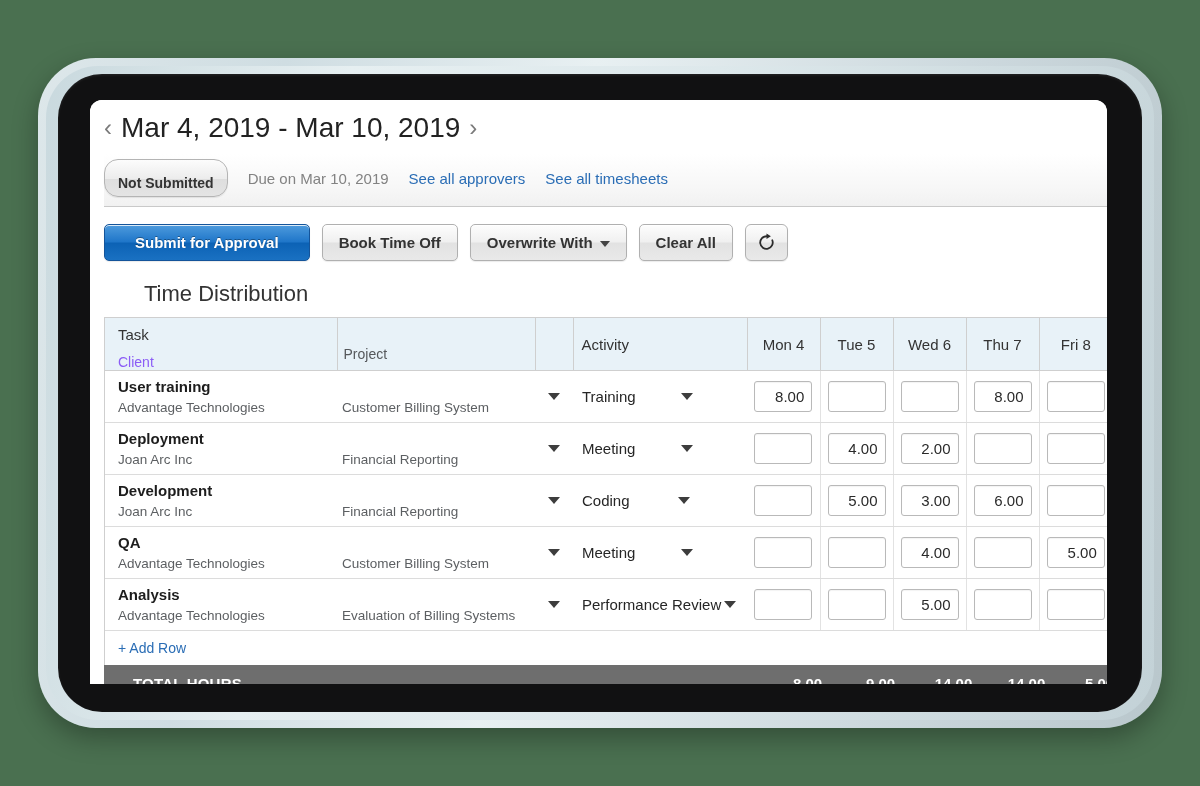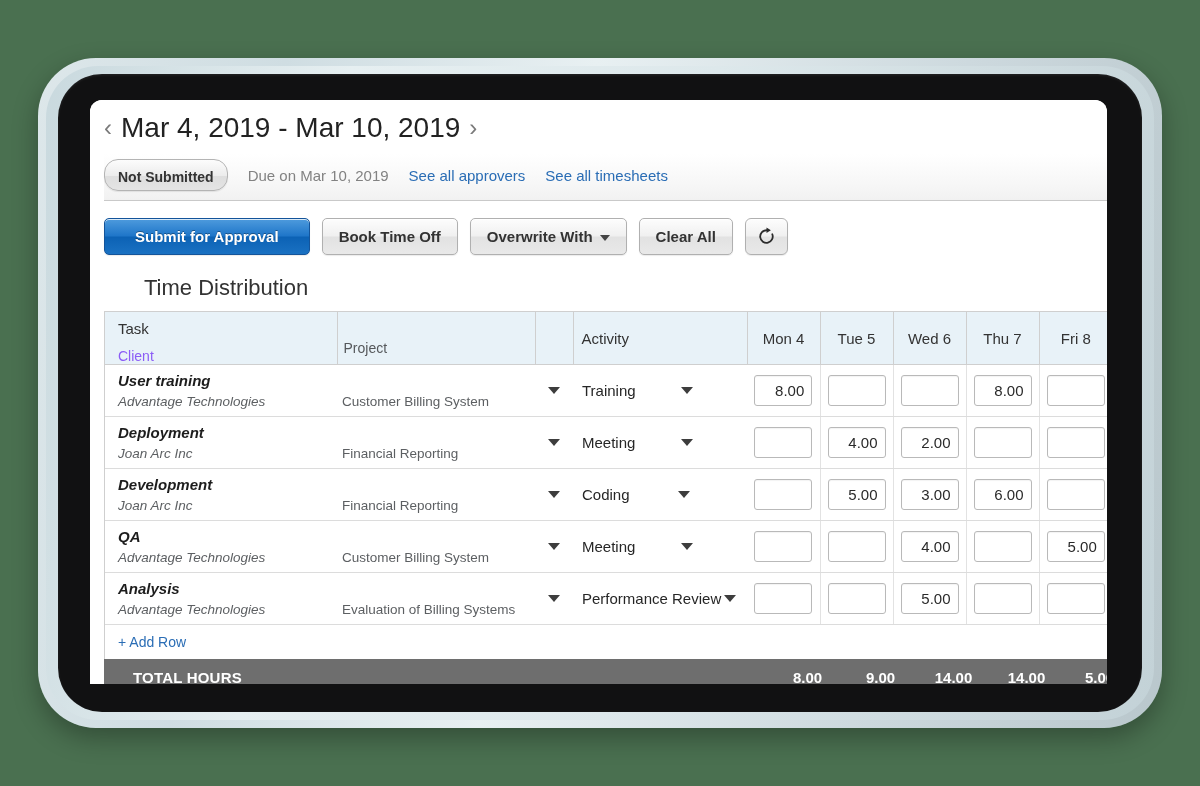--- a/index.html
+++ b/index.html
@@ -130,21 +130,21 @@
     margin-top: 10px;
     padding: 5px 0 9px 0;
     display: flex;
     align-items: center;
     gap: 20px;
     background: linear-gradient(180deg,#ffffff 0%, #f6f6f6 70%, #f1f1f1 100%);
     border-bottom: 1px solid #c9c9c9;
   }
   .status-badge {
     display: inline-block;
-    padding: 10px 13px 6px 13px;
+    padding: 16px 13px 6px 13px;
     font-size: 14px;
     font-weight: bold;
     color: #333333;
     background: linear-gradient(180deg,#fcfcfc 0%, #ececec 52%, #dedede 53%, #e4e4e4 100%);
     border: 1px solid #b4b4b4;
     border-radius: 14px;
     box-shadow: 0 1px 1px rgba(0,0,0,0.08);
     line-height: 1;
   }
   .due-text {
@@ -272,21 +272,21 @@
     border-right: 1px solid #e2e2e2;
     height: 51px;
     padding: 0;
     vertical-align: middle;
   }
   tbody tr.row td.no-vline { border-right: none; }
   tbody tr.row td.cell-task,
   tbody tr.row td.cell-proj,
   tbody tr.row td.cell-arrow { border-right: none; }
 
-  .cell-task { position: relative; font-style: italic; }
+  .cell-task { position: relative; }
   .task-name {
     position: absolute; top: 7px; left: 13px;
     font-size: 15px; font-weight: bold; color: #1d1d1d;
     white-space: nowrap;
   }
   .task-client {
     position: absolute; bottom: 7px; left: 13px;
     font-size: 13.5px; color: #5c5f62;
     white-space: nowrap;
   }

